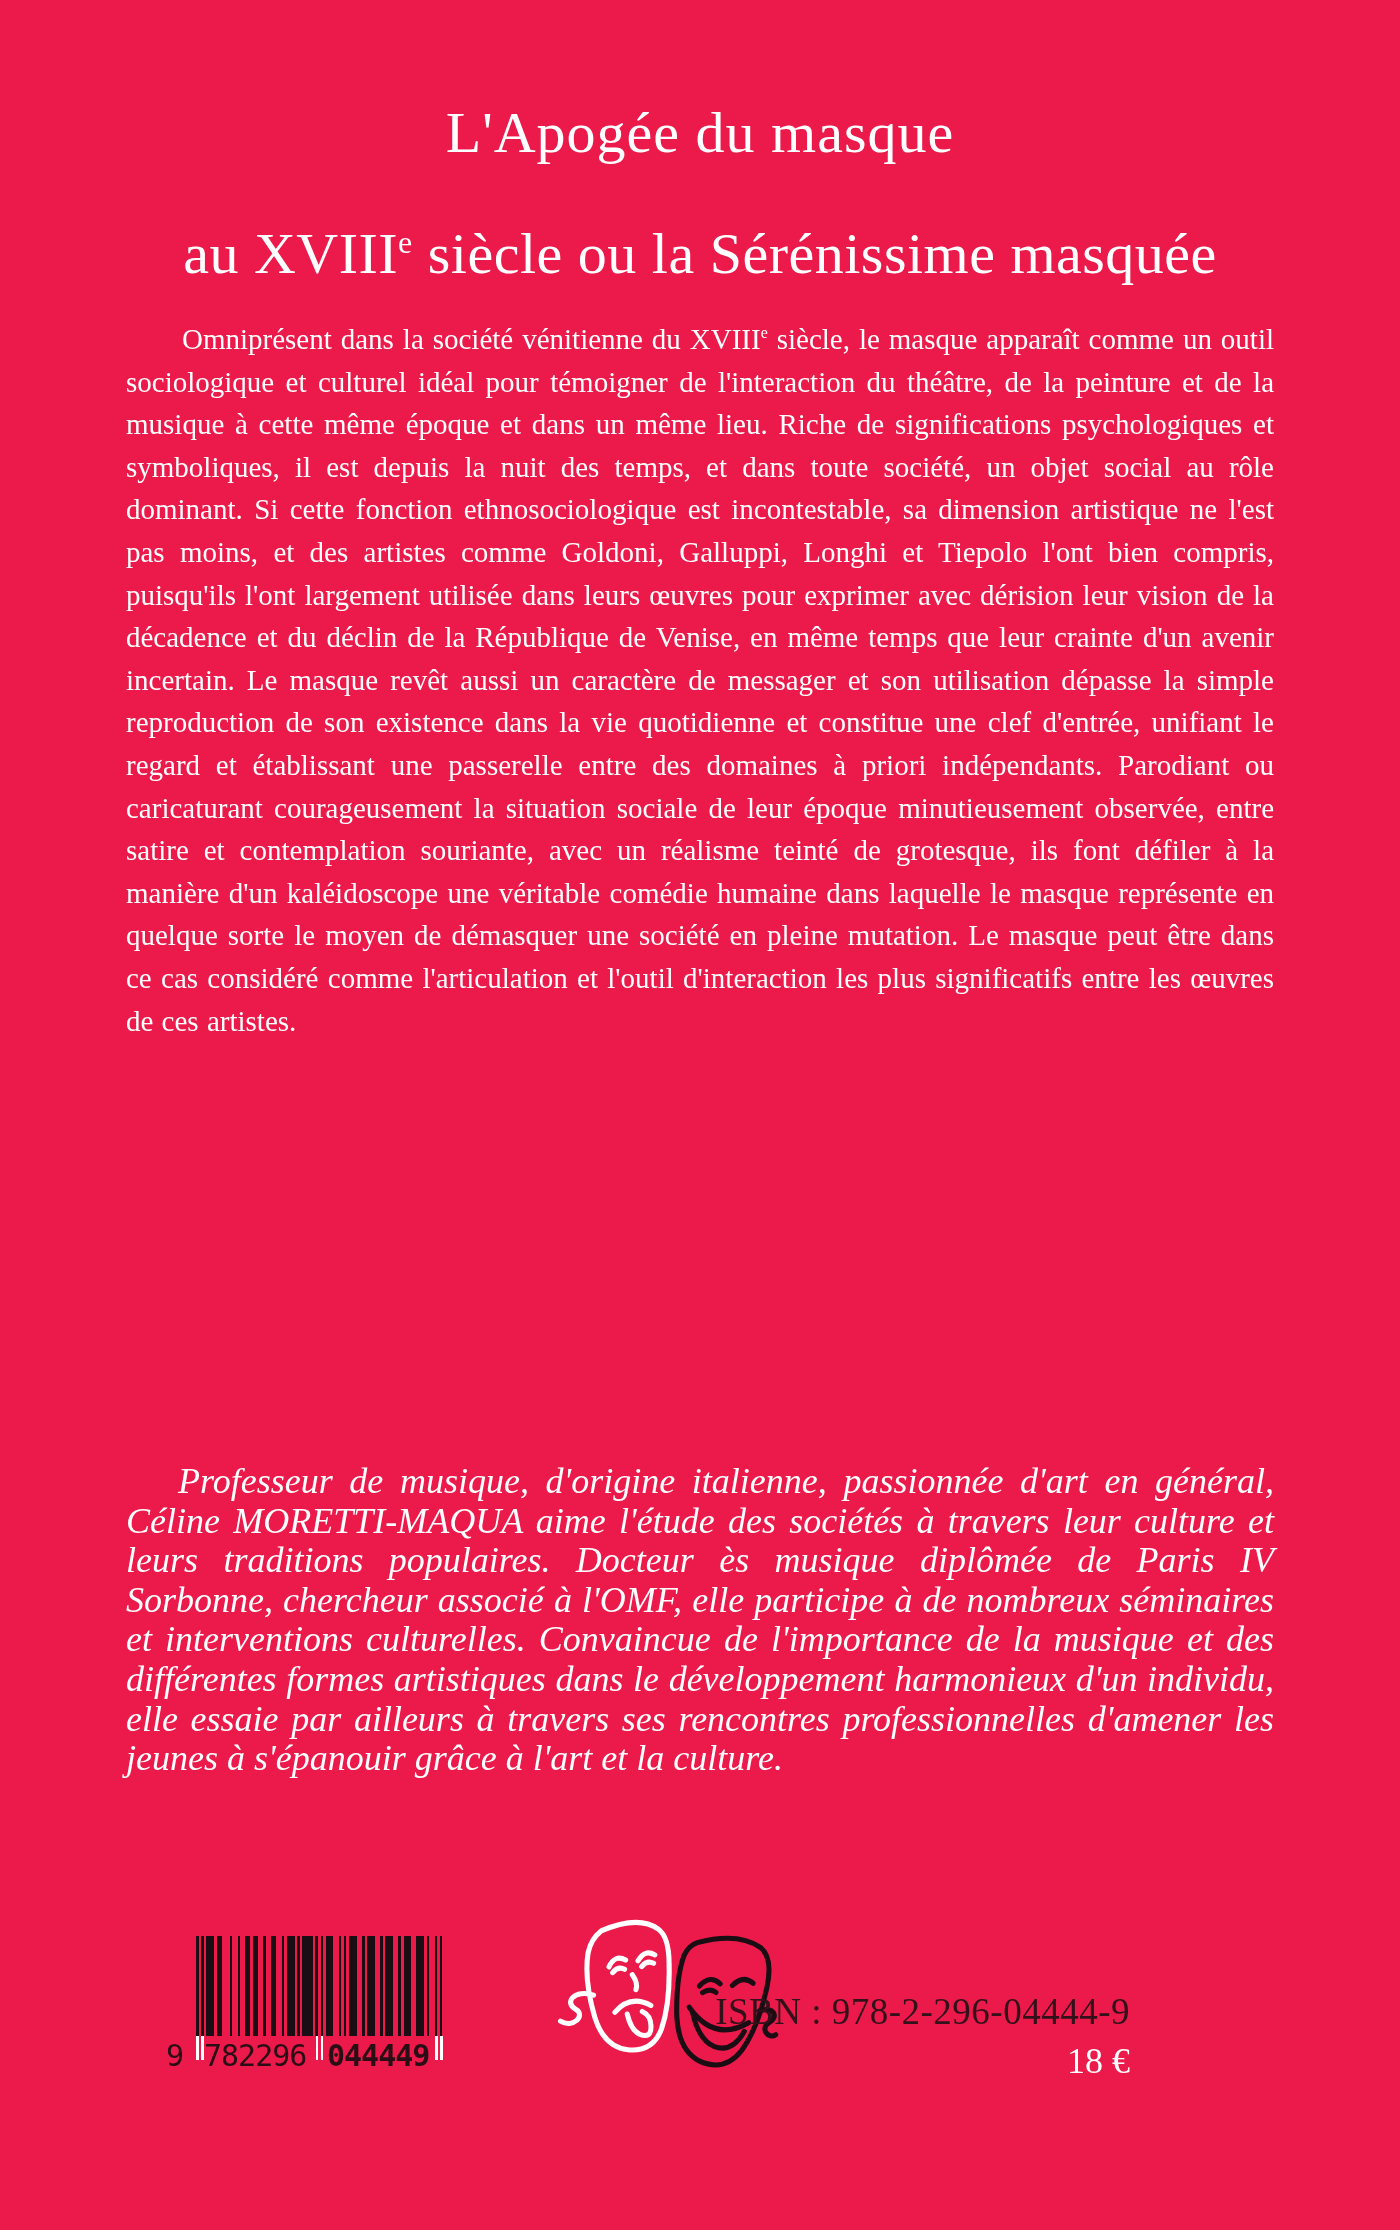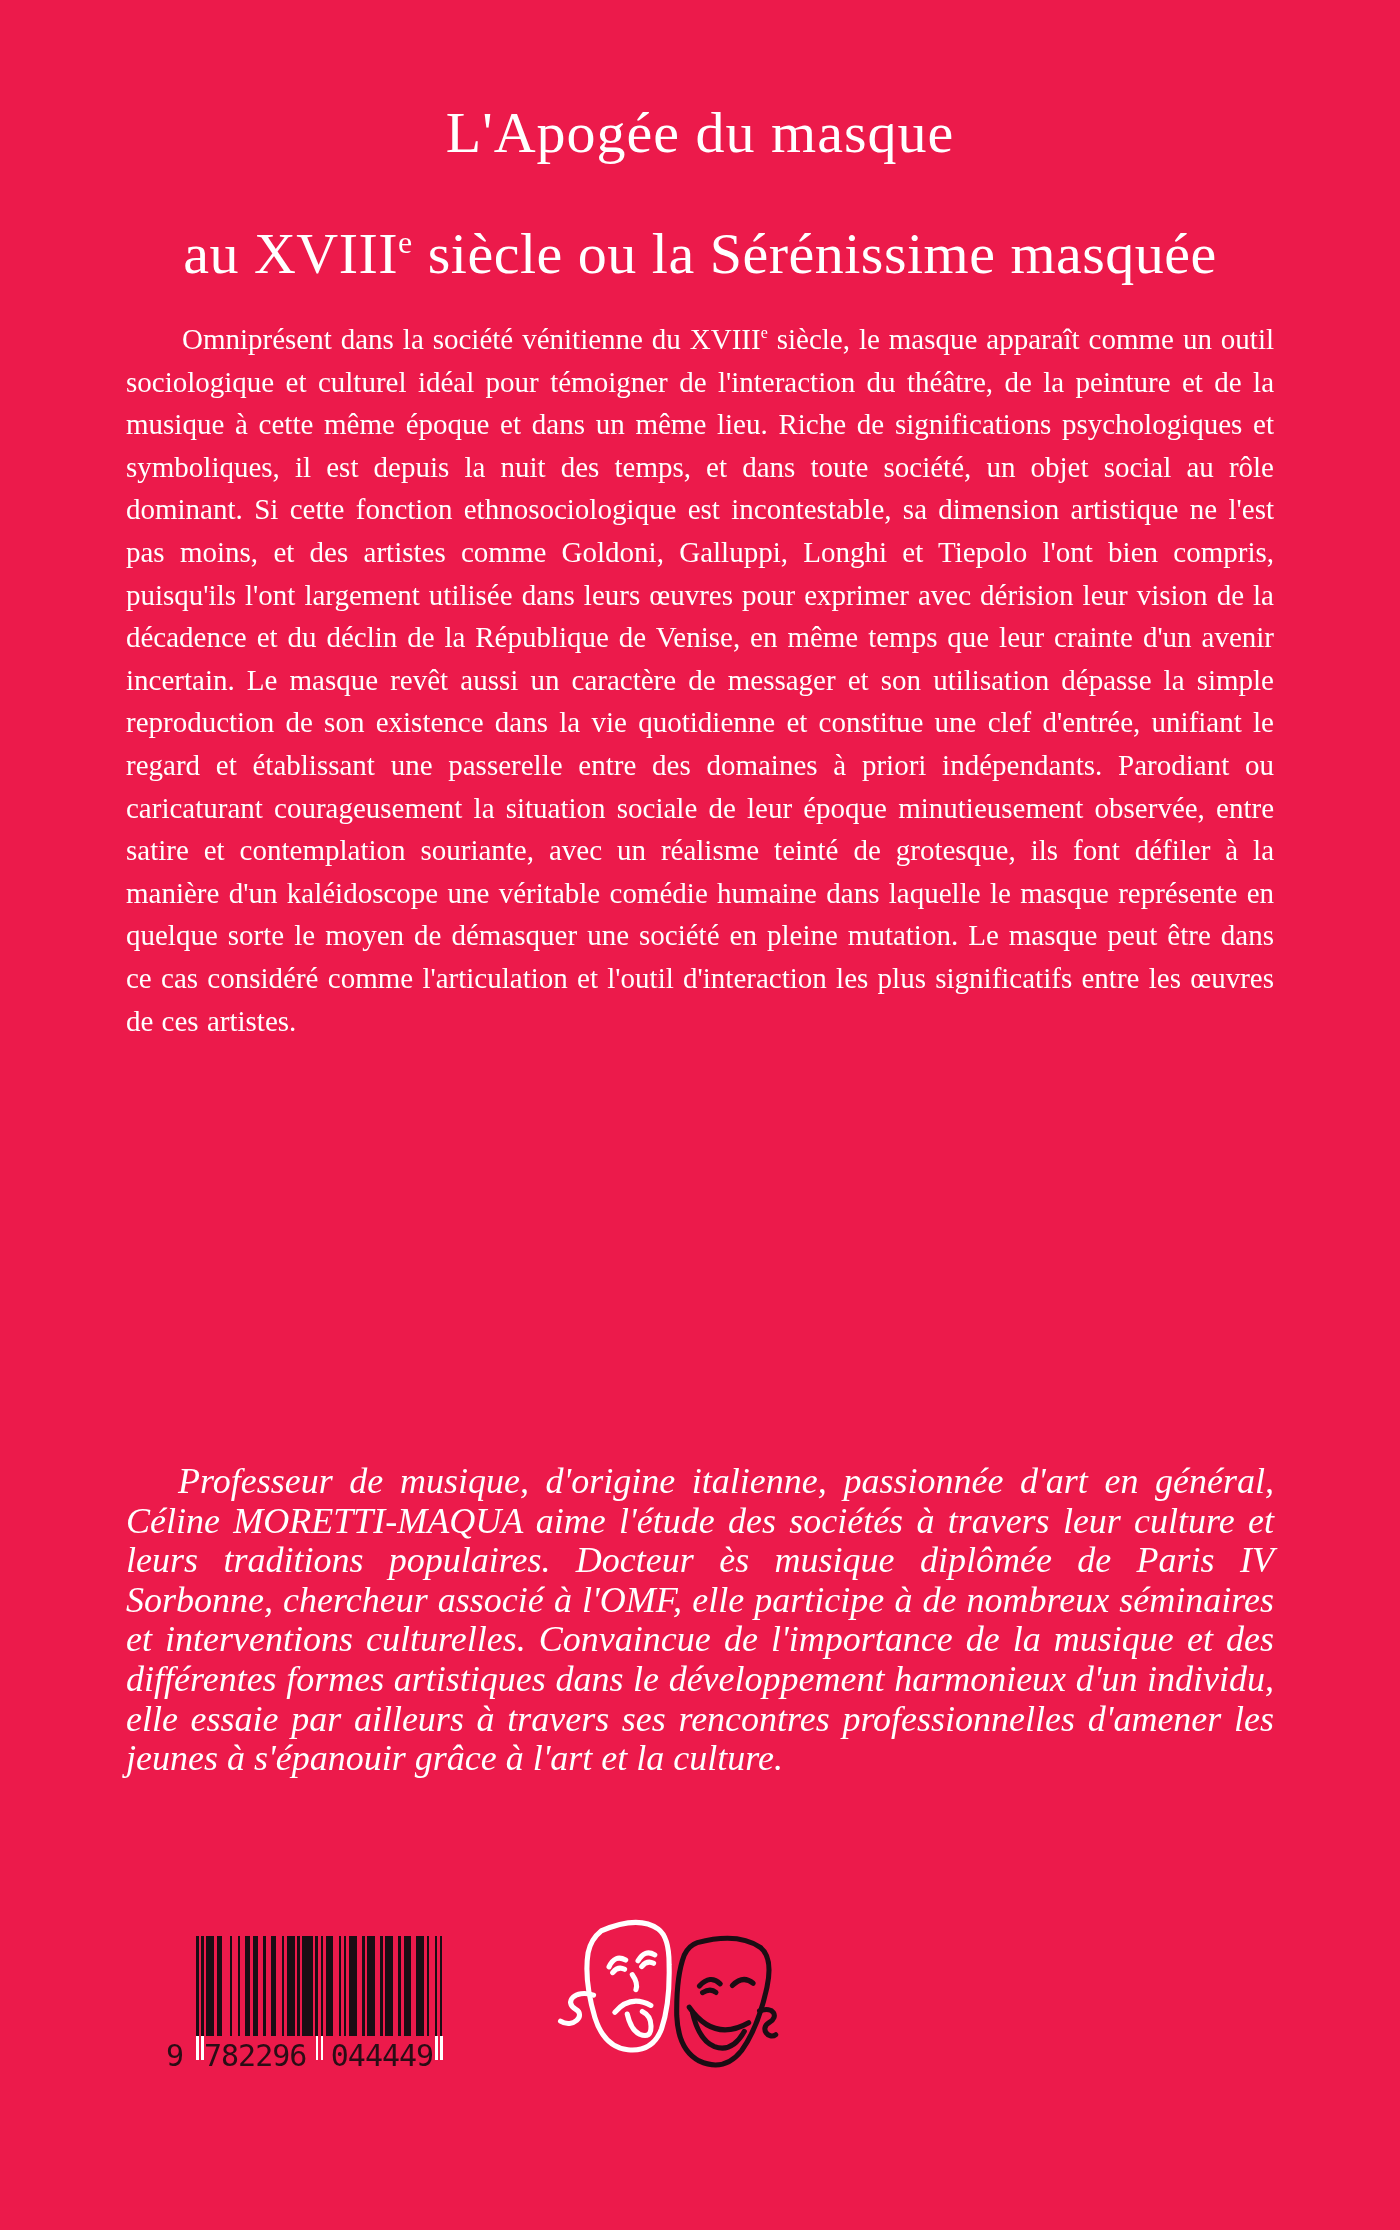--- a/index.html
+++ b/index.html
@@ -37,21 +37,21 @@
   .bc-bars{display:flex;width:247px;height:100px;}
   .bc-mod{flex:1 0 auto;height:100%;}
   .bc-digits{
     position:relative;width:247px;height:34px;
     font-family:"DejaVu Sans Mono", monospace;
     font-size:30px;letter-spacing:-1px;
   }
   .bc-guard{position:absolute;top:0;width:3px;height:24px;background:var(--fg,#fff);}
   .bc-d1{position:absolute;left:-30px;top:2px;}
   .bc-d2{position:absolute;left:8px;width:112px;top:2px;text-align:left;}
-  .bc-d3{position:absolute;left:131px;width:110px;top:2px;text-align:center;}
+  .bc-d3{position:absolute;left:131px;width:110px;top:2px;text-align:left;font-weight:bold;}
   
   .masks{position:absolute;left:536px;top:1904px;width:244px;height:176px;}
   
   .footer-right{position:absolute;top:1990px;right:270px;text-align:right;}
   .isbn{font-size:37px;color:var(--dark,#33101a);letter-spacing:0.5px;}
   .price{font-size:36px;color:var(--fg,#ffffff);margin-top:7px;}
 </style>
 </head>
 <body>
 
@@ -195,14 +195,18 @@
         <path d="M158,82 q9,-13 20,-5"></path>
         <path d="M162,88 q7,-6 13,-2"></path>
         <path d="M190,77 q9,-12 20,-5"></path>
         <path d="M151,104 q29,31 60,7"></path>
         <path d="M155,109 q10,26 26,30 q18,4 27,-19"></path>
         <path d="M220,98 C233,91 240,101 231,108 C222,115 233,125 239,119"></path>
       </g>
     </svg>
   </div>
 
+  <div class="footer-right">
+    <div class="isbn">ISBN : 978-2-296-04444-9</div>
+    <div class="price">18 €</div>
+  </div>
 
 </div>
 
 </body></html>

